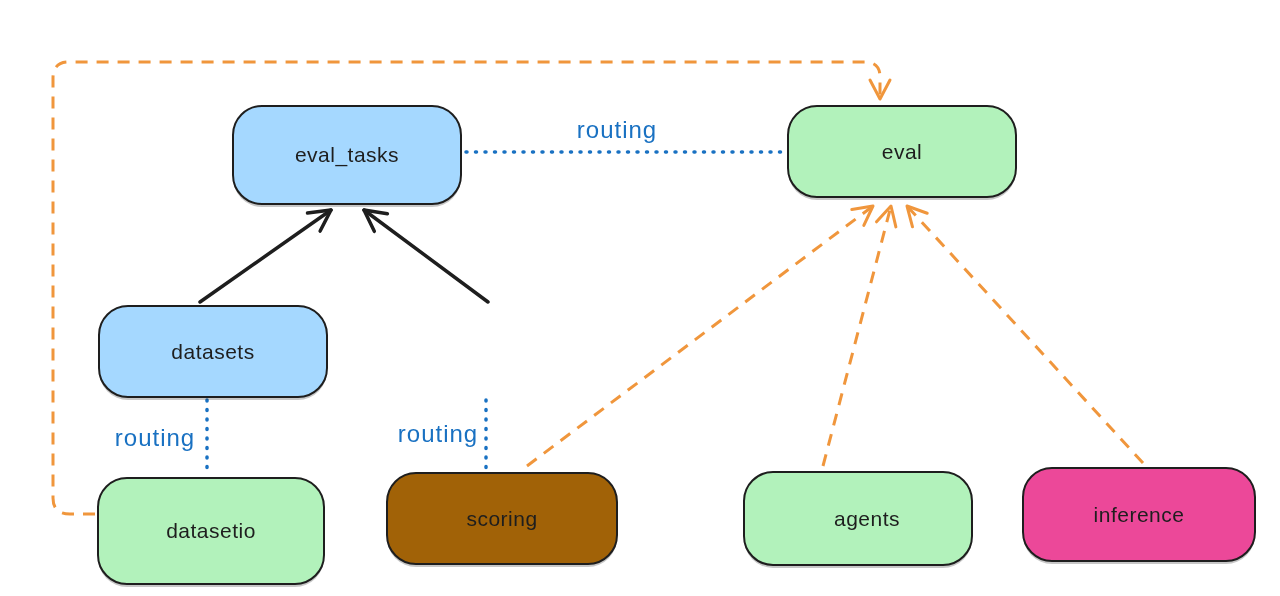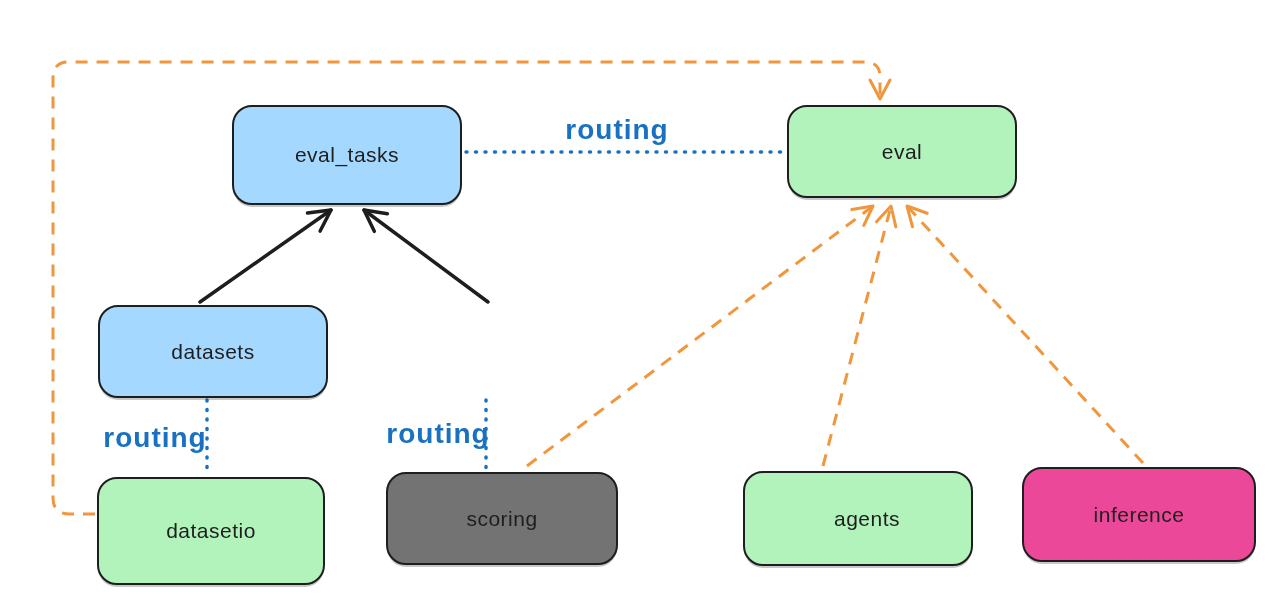--- a/index.html
+++ b/index.html
@@ -22,37 +22,37 @@
     left: 0;
     top: 0;
     width: 1280px;
     height: 596px;
     pointer-events: none;
   }
   .node {
     position: absolute;
     box-sizing: border-box;
     border: 2.5px solid var(--stroke, #1e1e1e);
-    border-radius: 20px;
+    border-radius: 30px;
     display: flex;
     align-items: center;
     justify-content: center;
     box-shadow: 0 3px 0 -1px rgba(30, 30, 30, 0.25);
   }
   .node-label {
     font-size: 21px;
     color: var(--text, #1e1e1e);
     letter-spacing: 0.5px;
     white-space: nowrap;
   }
   .edge-label {
     position: absolute;
     transform: translate(-50%, -50%);
-    font-size: 28px;
-    font-weight: bold;
+    font-size: 24px;
+    font-weight: normal;
     letter-spacing: 1px;
     color: var(--routing, #1971c2);
     white-space: nowrap;
   }
 </style>
 </head>
 <body>
 
 <div class="canvas">
 
@@ -88,21 +88,21 @@
 
   <div class="node" style="left: 98px; top: 305px; width: 230px; height: 93px; background: rgb(165, 216, 255);">
     <span class="node-label">datasets</span>
   </div>
 
 
   <div class="node" style="left: 97px; top: 477px; width: 228px; height: 108px; background: rgb(178, 242, 187);">
     <span class="node-label">datasetio</span>
   </div>
 
-  <div class="node" style="left: 386px; top: 472px; width: 232px; height: 93px; background: #737373;">
+  <div class="node" style="left: 386px; top: 472px; width: 232px; height: 93px; background: #a16207;">
     <span class="node-label">scoring</span>
   </div>
 
   <div class="node" style="left: 743px; top: 471px; width: 230px; height: 95px; background: rgb(178, 242, 187); padding-left: 18px;">
     <span class="node-label">agents</span>
   </div>
 
   <div class="node" style="left: 1022px; top: 467px; width: 234px; height: 95px; background: #ec4899;">
     <span class="node-label">inference</span>
   </div>

